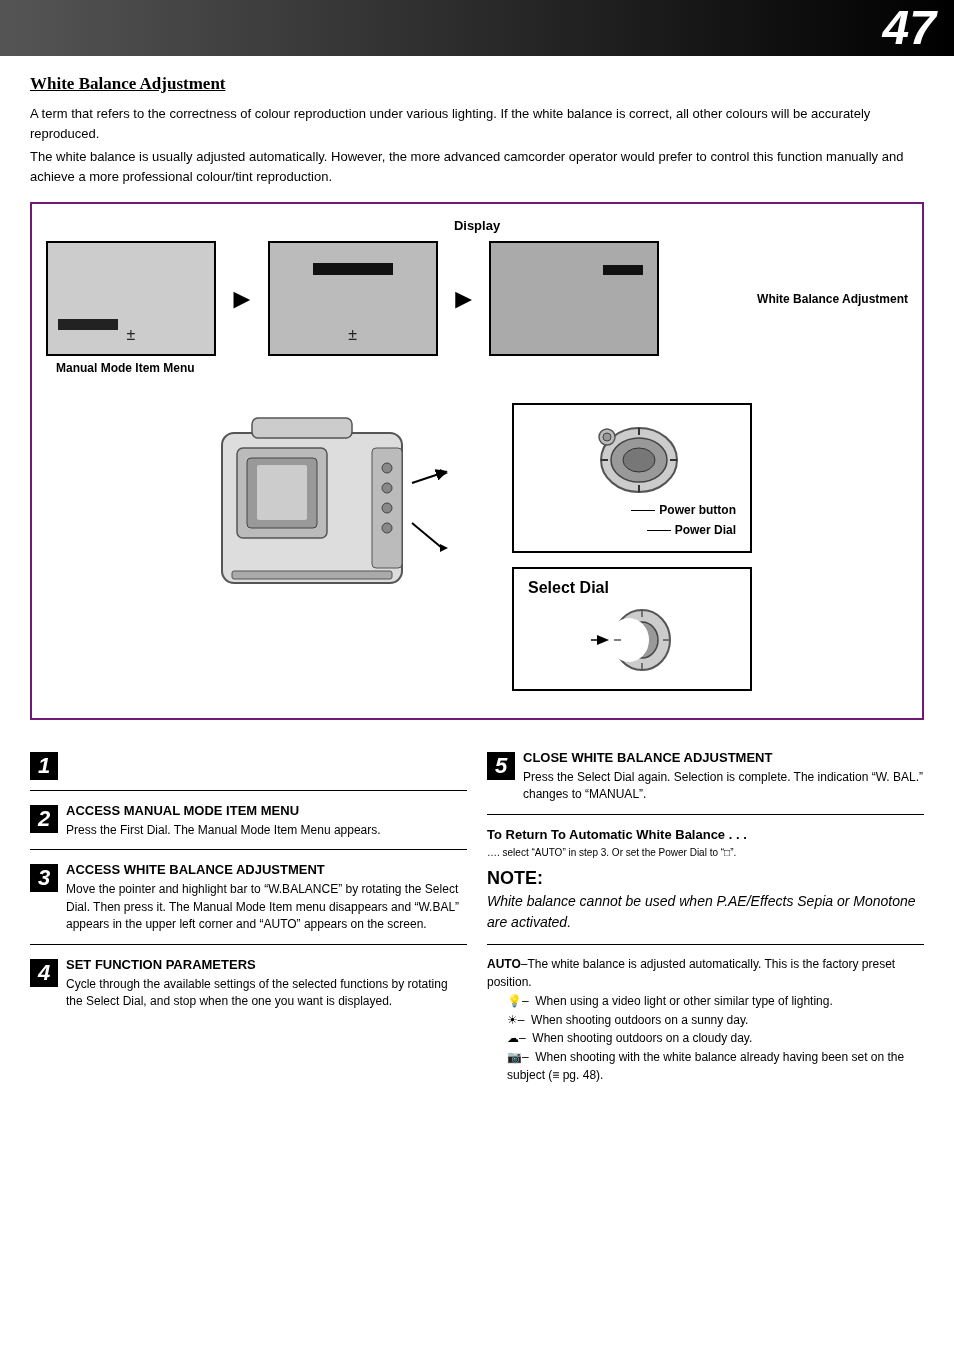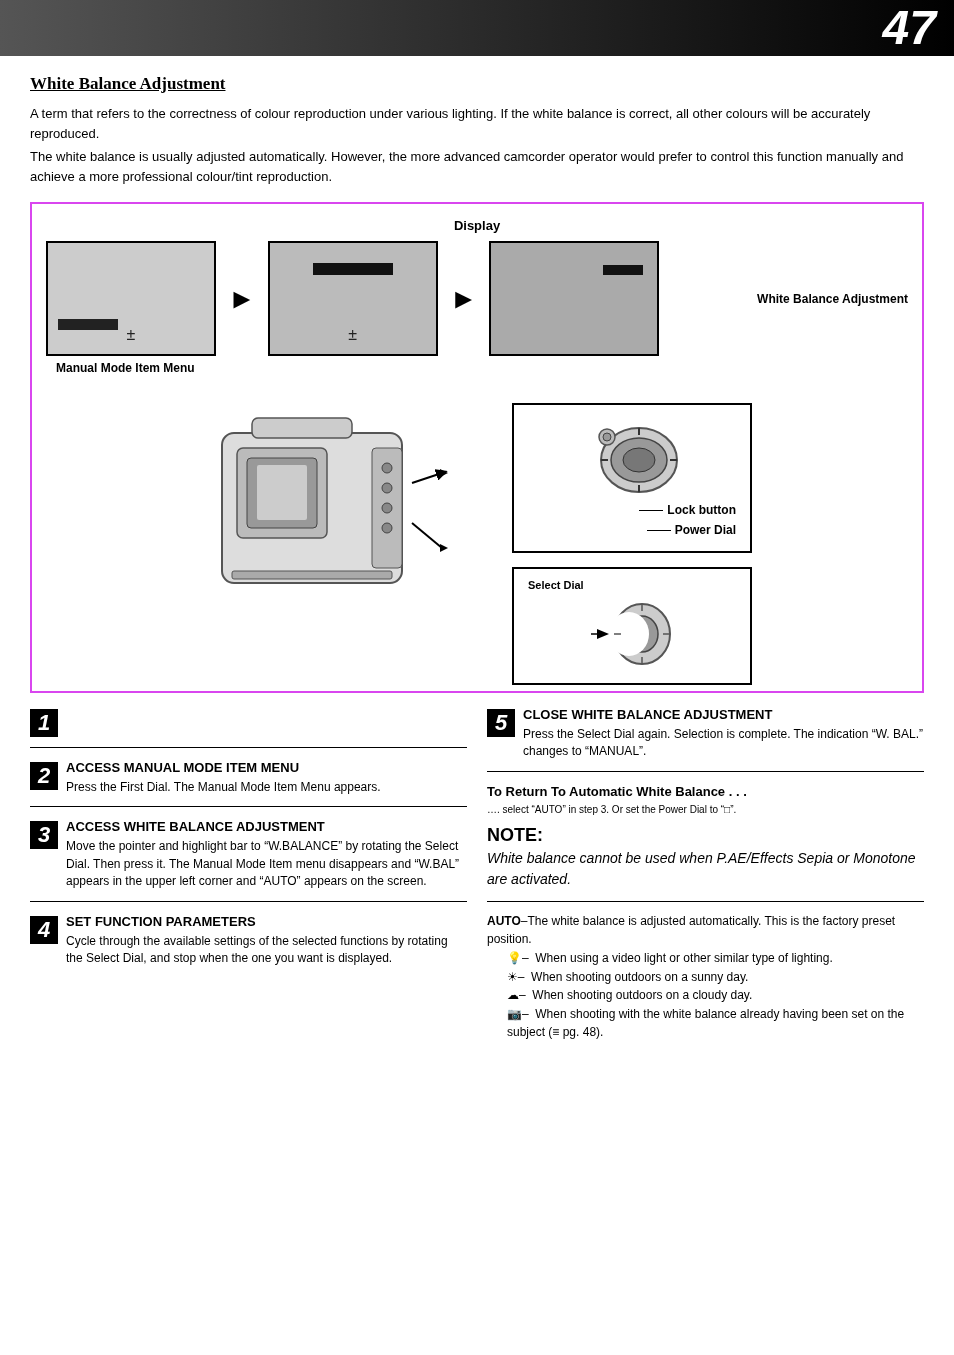--- a/index.html
+++ b/index.html
@@ -45,23 +45,23 @@
     }
 
     .intro-text {
       font-size: 13px;
       line-height: 1.5;
       margin-bottom: 4px;
     }
 
     
     .diagram-box {
-      border: 2px solid #d946ef;
-      margin: 16px 0 14px 0;
-      padding: 14px 14px 6px 14px;
+      border: 2px solid #701a75;
+      margin: 16px 0 30px 0;
+      padding: 14px 14px 27px 14px;
       position: relative;
     }
 
     
     .display-label {
       font-weight: bold;
       font-size: 13px;
       text-align: center;
       margin-bottom: 8px;
     }
@@ -141,21 +141,21 @@
 
     .dial-box {
       border: 2px solid #000;
       padding: 10px 14px 14px 14px;
       width: 240px;
       position: relative;
     }
 
     .dial-box-label {
       font-weight: bold;
-      font-size: 11px;
+      font-size: 16px;
       margin-bottom: 8px;
     }
 
     
     .steps-section {
       display: flex;
       gap: 20px;
       margin-top: 10px;
     }
 
@@ -428,21 +428,21 @@
             <line x1="24" y1="45" x2="31" y2="45" stroke="#333" stroke-width="2"></line>
             <line x1="93" y1="45" x2="100" y2="45" stroke="#333" stroke-width="2"></line>
 
             <circle cx="30" cy="22" r="8" fill="#bbb" stroke="#555" stroke-width="1.5"></circle>
             <circle cx="30" cy="22" r="4" fill="#999" stroke="#444" stroke-width="1"></circle>
           </svg>
 
           <div class="labels-area">
             <div class="label-with-line">
               <div class="h-line"></div>
-              <span>Lock button</span>
+              <span>Power button</span>
             </div>
             <div class="label-with-line">
               <div class="h-line"></div>
               <span>Power Dial</span>
             </div>
           </div>
         </div>
 
         <div class="dial-box">
           <div class="dial-box-label">Select Dial</div>

